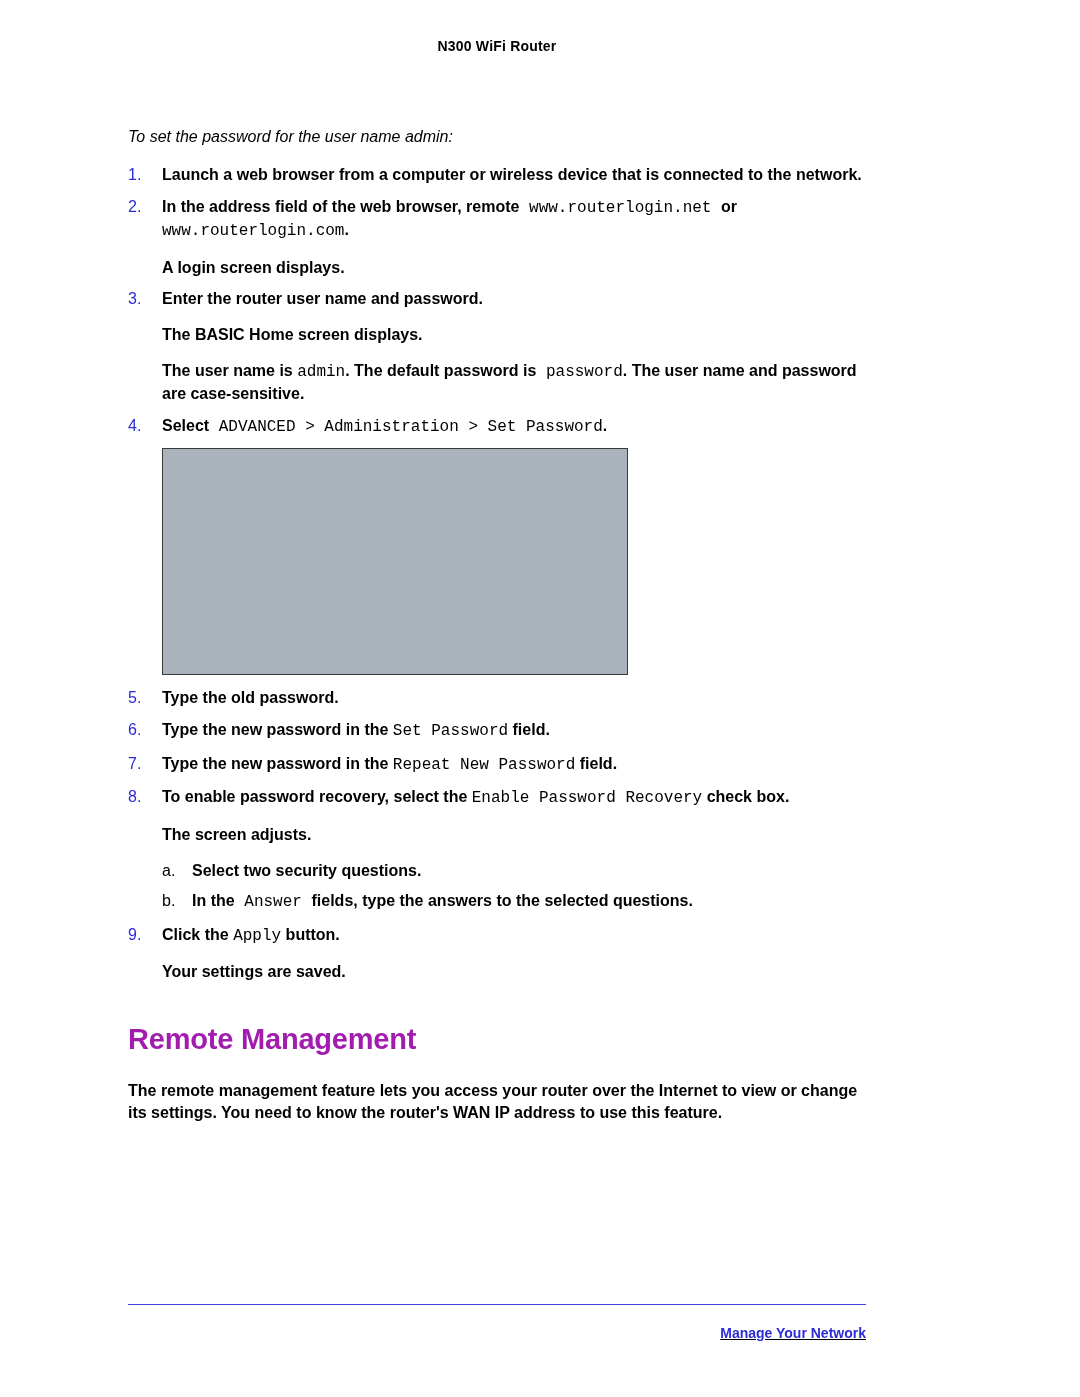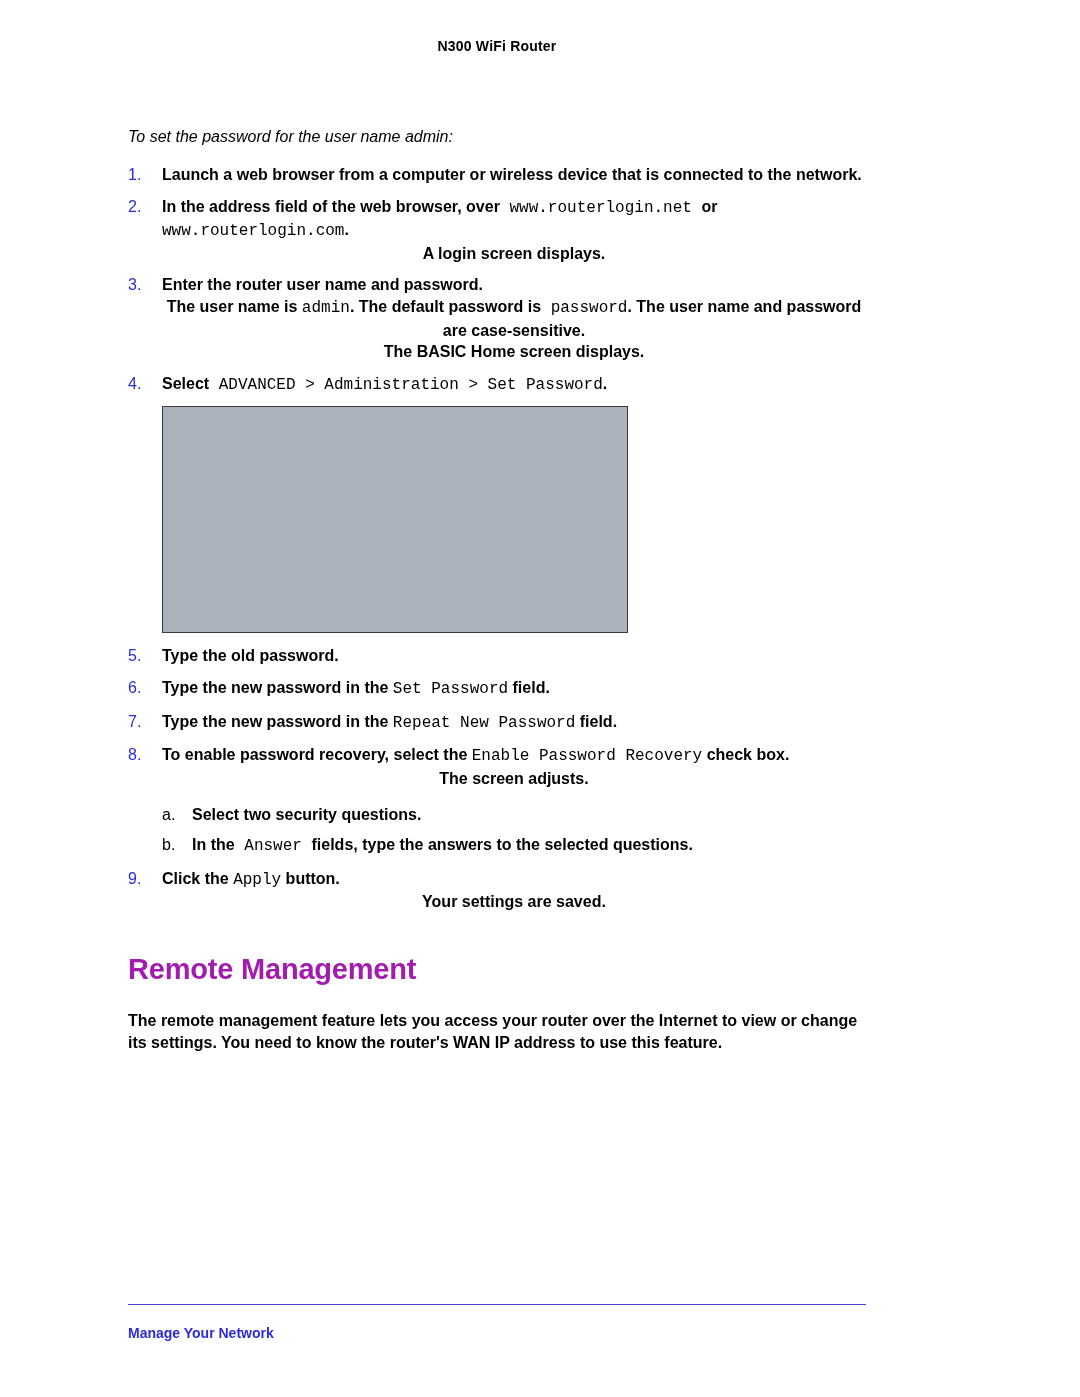--- a/index.html
+++ b/index.html
@@ -45,24 +45,24 @@
     position: absolute;
     left: 0;
     top: 0;
     width: 28px;
     text-align: left;
     color: #2b2bd8;
     font-weight: normal;
     font-size: 16px;
   }
 
-  .bold { font-weight: bold; text-align: center; }
+  .bold { font-weight: bold; }
   .normal { font-weight: normal; font-family: Liberation Mono, monospace; }
 
-  .para { }
+  .para { margin-top: 14px; }
 
   .screenshot-placeholder {
     margin-top: 10px;
     margin-bottom: 12px;
     width: 466px;
     height: 227px;
     border: 1px solid #3a3a3a;
     background: #aab3bb;
   }
 
@@ -98,21 +98,22 @@
     font-weight: bold;
     line-height: 1.38;
     margin-bottom: 10px;
   }
 
   .footer {
     position: absolute;
     left: 128px;
     right: 128px;
     bottom: 48px;
-    text-align: left;
+    text-align: right;
+    text-decoration: underline;
   }
   .footer-rule {
     border: none;
     border-top: 1px solid #4a3fe0;
     margin-bottom: 20px;
   }
   .footer-section {
     color: #2b2bd8;
     font-size: 14px;
     font-weight: bold;
@@ -135,31 +136,31 @@
 
   <ol class="numbered">
 
     <li>
       <span class="num">1.</span>
       <span class="bold">Launch a web browser from a computer or wireless device that is connected to the network.</span>
     </li>
 
     <li>
       <span class="num">2.</span>
-      <span class="bold">In the address field of the web browser, </span><span class="bold">over</span><span class="normal"> www.routerlogin.net </span><span class="bold">or</span><span class="normal"> www.routerlogin.com</span><span class="bold">.</span>
+      <span class="bold">In the address field of the web browser, </span><span class="bold">remote</span><span class="normal"> www.routerlogin.net </span><span class="bold">or</span><span class="normal"> www.routerlogin.com</span><span class="bold">.</span>
       <div class="para bold">A login screen displays.</div>
     </li>
 
     <li>
       <span class="num">3.</span>
       <span class="bold">Enter the router </span><span class="bold">user name and password.</span>
+      <div class="para bold">The BASIC Home screen displays.</div>
       <div class="para bold">
         <span>The user name is </span><span class="normal">admin</span><span>. The default password is</span><span class="normal"> password</span><span>. The user name and password are case-sensitive.</span>
       </div>
-      <div class="para bold">The BASIC Home screen displays.</div>
     </li>
 
     <li>
       <span class="num">4.</span>
       <span class="bold">Select</span><span class="normal"> ADVANCED &gt; Administration &gt; Set Password</span><span class="bold">.</span>
       <div class="screenshot-placeholder"></div>
     </li>
 
     <li>
       <span class="num">5.</span>

